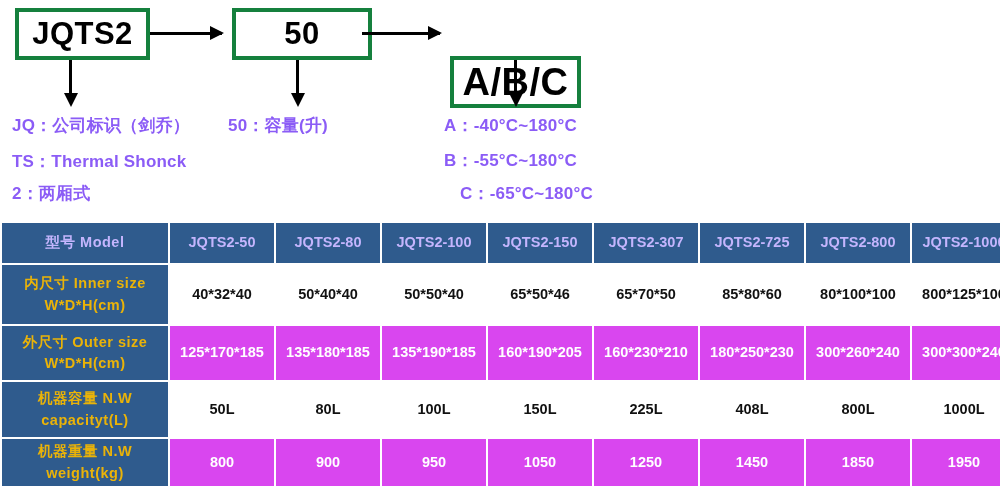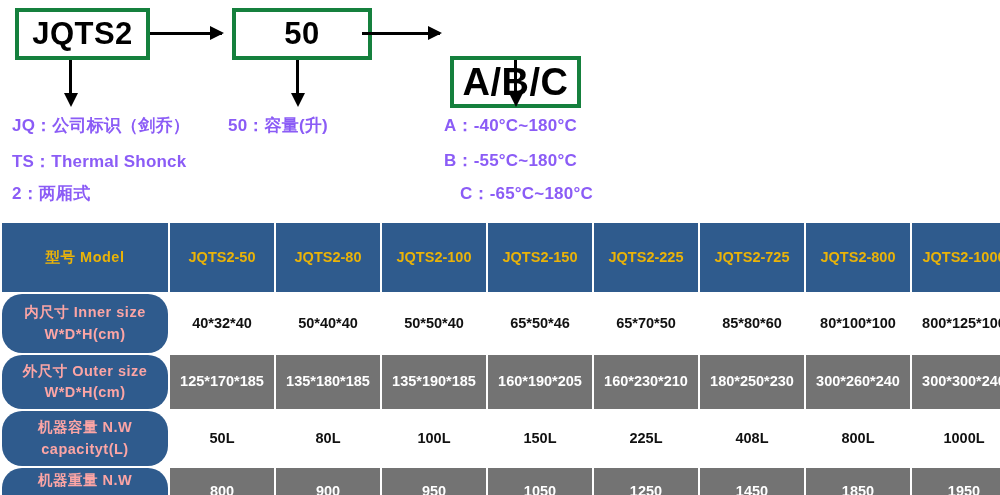--- a/index.html
+++ b/index.html
@@ -90,31 +90,30 @@
     vertical-align:middle;
     font-weight:700;
     font-size:14.5px;
     line-height:1.45;
     box-sizing:border-box;
   }
   .col-label{width:166px;}
   .col-data{width:104px;}
 
   .hdr{
-    background:#2f5b8d;color:#eab308;height:69px;font-size:16px;
+    background:#2f5b8d;color:#c4b5fd;height:40px;font-size:16px;
   }
   .hdr.label{font-size:16.5px;}
   .rowlabel{
-    background:#2f5b8d;color:#fca5a5;
+    background:#2f5b8d;color:#eab308;
     font-size:15px;
     padding:4px 2px;
-    border-radius:20px;
   }
   .cell-light{background:#ffffff;color:#111111;}
-  .cell-blue{background:#737373;color:#ffffff;margin-left:48px;}
+  .cell-blue{background:#d946ef;color:#ffffff;margin-left:48px;}
 
   tr.r-inner td{height:59px;}
   tr.r-outer td{height:54px;}
   tr.r-cap   td{height:55px;}
   tr.r-weight td{height:47px;}
   .cn{letter-spacing:.5px;}
 </style>
 </head>
 <body>
 
@@ -157,21 +156,21 @@
       <col class="col-data">
     <col class="col-data">
   </colgroup>
   <tbody id="table-body">
       <tr class="r-head">
         <td class="hdr label cn">型号 Model</td>
         <td class="hdr">JQTS2-50</td>
         <td class="hdr">JQTS2-80</td>
         <td class="hdr">JQTS2-100</td>
         <td class="hdr">JQTS2-150</td>
-        <td class="hdr">JQTS2-225</td>
+        <td class="hdr">JQTS2-307</td>
         <td class="hdr">JQTS2-725</td>
         <td class="hdr">JQTS2-800</td>
         <td class="hdr">JQTS2-1000</td>
       </tr>
       <tr class="r-inner">
         <td class="rowlabel cn">
           <div>内尺寸 Inner size</div>
           <div>W*D*H(cm)</div>
         </td>
         <td class="cell-light">40*32*40</td>

